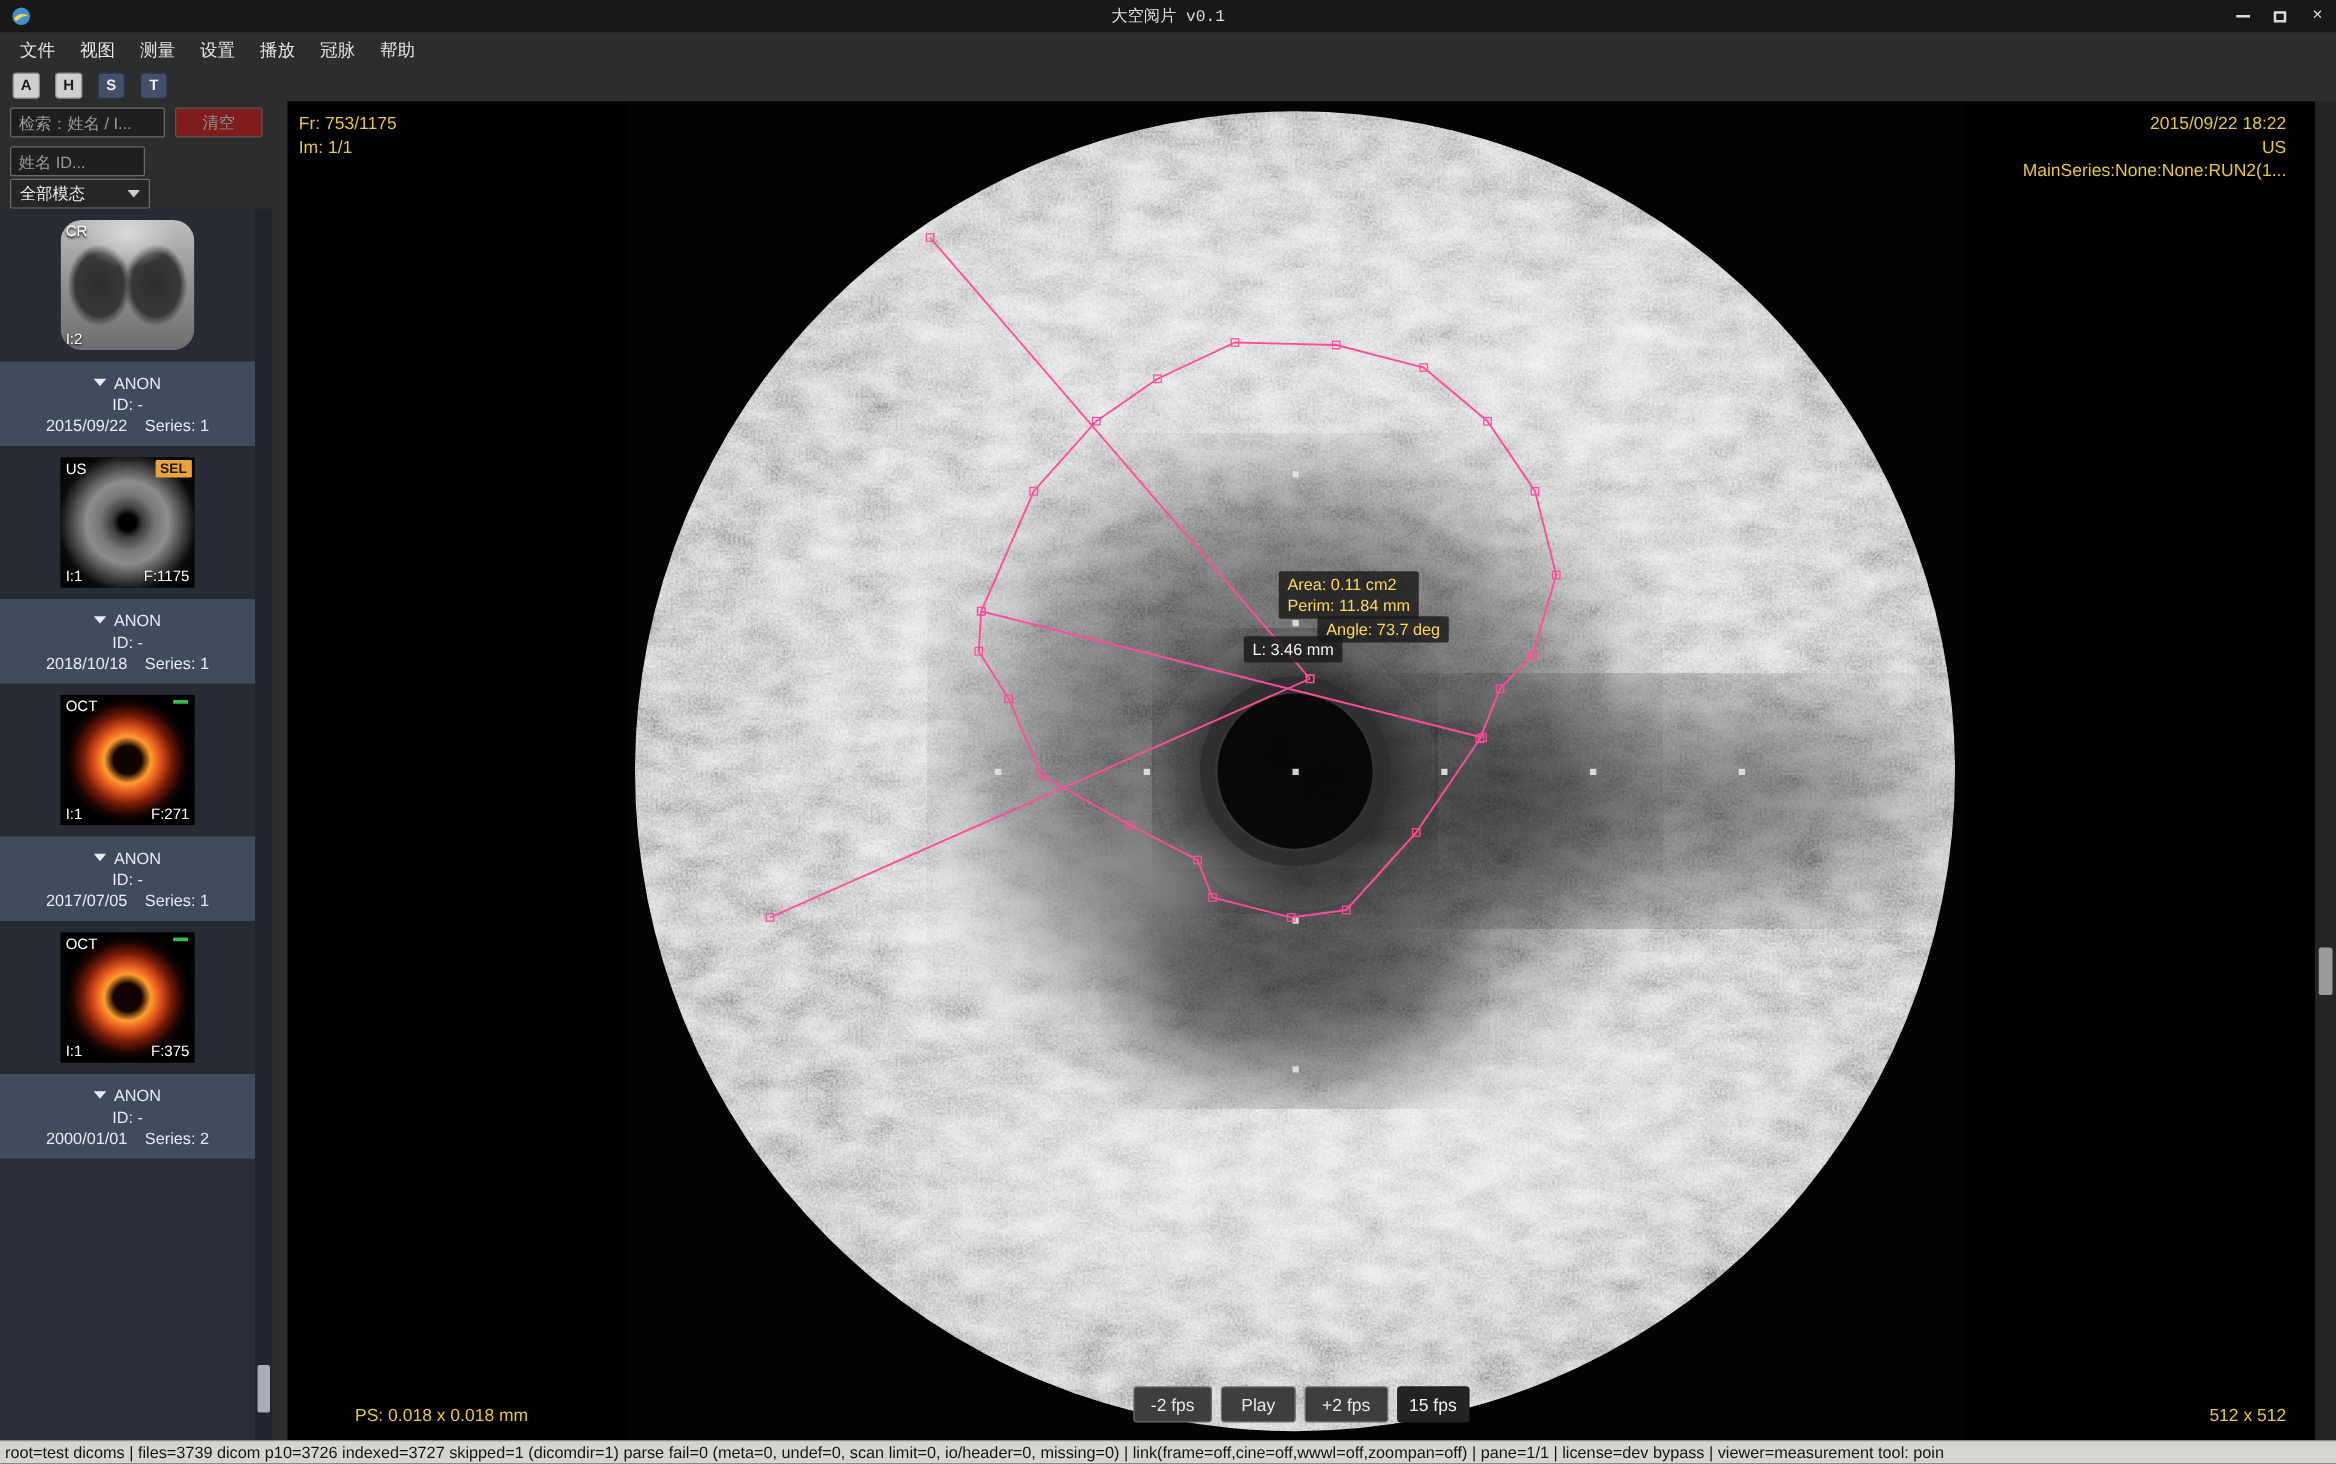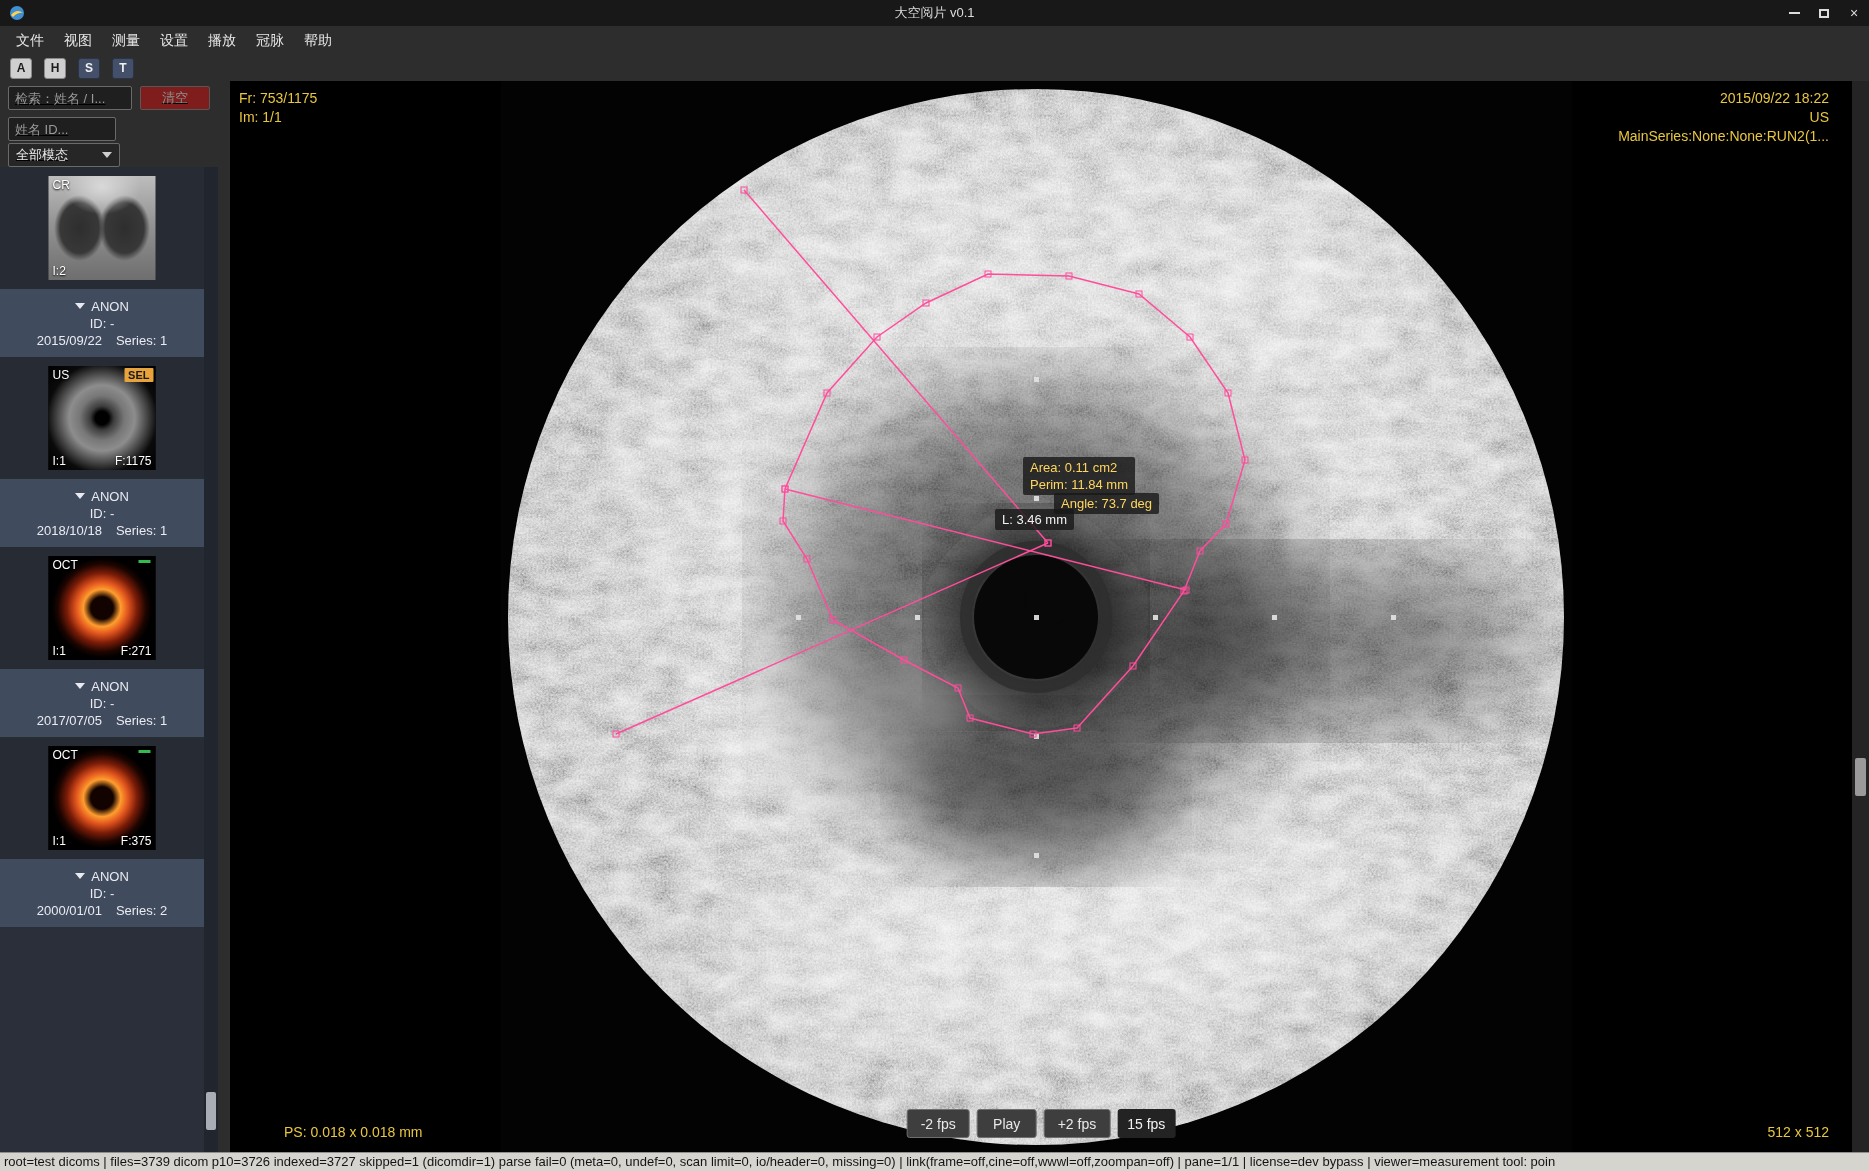--- a/index.html
+++ b/index.html
@@ -4,61 +4,61 @@
 <style>
   html,body{margin:0;padding:0;}
   body{
     width:1869px;height:1171px;position:relative;overflow:hidden;
     background:#2d2d2d;font-family:"Liberation Sans",sans-serif;
     -webkit-font-smoothing:antialiased;
   }
   .abs{position:absolute;}
 
   
-  .titlebar{left:0;top:0;width:1869px;height:26px;background:#181818;display:flex;align-items:center;}
+  .titlebar{left:0;top:0;width:1869px;height:26px;background:#181818;display:flex;align-items:center;font-family:Liberation Mono, monospace;}
   .app-icon{margin-left:8px;width:18px;height:18px;flex:0 0 auto;}
   .title-text{position:absolute;left:0;right:0;text-align:center;color:#dcdcdc;font-size:13px;}
   .win-controls{margin-left:auto;display:flex;align-items:center;height:100%;}
   .win-btn{width:30px;height:100%;display:flex;align-items:center;justify-content:center;color:#dcdcdc;font-size:14px;cursor:default;}
   .ic-min{width:11px;height:2px;background:#dcdcdc;}
   .ic-max{width:10px;height:9px;border:2px solid #dcdcdc;box-sizing:border-box;}
 
   
   .menubar{left:0;top:26px;width:1869px;height:29px;background:#2d2d2d;display:flex;align-items:center;padding-left:6px;box-sizing:border-box;}
   .menu-item{color:#e6e6e6;font-size:14px;padding:0 10px;line-height:29px;}
 
   
   .toolbar{left:0;top:55px;width:1869px;height:26px;background:#2d2d2d;display:flex;align-items:center;gap:12px;padding-left:10px;box-sizing:border-box;}
   .tb-btn{width:20px;height:19px;border-radius:3px;font-size:12px;font-weight:bold;display:flex;align-items:center;justify-content:center;}
   .tb-light{background:#cfcfcf;color:#1c1c1c;border:1px solid #8a8a8a;}
   .tb-dark{background:#44506a;color:#f0f0f0;border:1px solid #2c3547;}
 
   
   .sidebar{left:0;top:81px;width:218px;height:1071px;background:#2d2d2d;overflow:hidden;}
-  .search-row{position:absolute;left:8px;right:8px;display:flex;gap:8px;text-decoration:underline;}
+  .search-row{position:absolute;left:8px;right:8px;display:flex;gap:8px;}
   .row1{top:5px;} .row2{top:36px;} .row3{top:62px;flex-direction:column;}
   .s-input{background:#1f1f1f;border:1px solid #6a6a6a;color:#e8e8e8;font-size:13px;height:24px;padding:0 6px;box-sizing:border-box;border-radius:2px;}
   .s-input::placeholder{color:#9a9a9a;}
   .inp-search{width:124px;} .inp-name{width:108px;}
   .btn-clear{width:70px;height:24px;background:#7f1d1d;border:1px solid #585858;color:#8f8f8f;font-size:13px;border-radius:2px;}
   .sel-modality{width:112px;height:24px;background:#262626;border:1px solid #6a6a6a;border-radius:2px;color:#ececec;font-size:13px;display:flex;align-items:center;padding:0 7px;box-sizing:border-box;justify-content:space-between;}
   .caret{width:0;height:0;border-left:5px solid transparent;border-right:5px solid transparent;border-top:6px solid #cfcfcf;}
   .btn-filter{width:80px;height:24px;background:#353535;border:1px solid #6a6a6a;border-radius:2px;color:#ececec;font-size:13px;display:flex;align-items:center;justify-content:center;gap:5px;}
 
   .series-list{position:absolute;left:0;top:86px;width:204px;bottom:0;background:#2a2f39;overflow:hidden;}
   .thumb-cell{position:relative;height:122px;background:#262b34;}
   .thumb-img{position:absolute;left:50%;top:9px;transform:translateX(-50%);width:107px;height:104px;overflow:hidden;}
   .t-label{position:absolute;font-size:12px;color:#ffffff;text-shadow:0 1px 2px #000;}
   .tl{left:4px;top:2px;} .bl{left:4px;bottom:2px;} .br{right:4px;bottom:2px;}
   .sel-badge{position:absolute;right:2px;top:2px;background:#e8a33d;color:#191919;font-size:11px;font-weight:bold;padding:1px 4px;border-radius:1px;}
   .img-cr{background:
     radial-gradient(60% 45% at 50% 10%, #d9d9d9 0%, rgba(0,0,0,0) 60%),
     radial-gradient(33% 44% at 29% 50%, #2e2e2e 0%, #383838 55%, rgba(0,0,0,0) 72%),
     radial-gradient(33% 44% at 71% 50%, #2e2e2e 0%, #383838 55%, rgba(0,0,0,0) 72%),
-    linear-gradient(180deg,#bdbdbd 0%,#949494 45%,#6e6e6e 100%);}
+    linear-gradient(180deg,#bdbdbd 0%,#949494 45%,#6e6e6e 100%); border-radius: 17px;}
   .img-us{background:#000 radial-gradient(circle at 50% 50%, #000 0 9%, #3d3d3d 16%, #777777 30%, #8d8d8d 44%, #474747 60%, #0a0a0a 74%, #000 100%);}
   .img-oct{background:#000 radial-gradient(circle at 50% 50%, #120300 0 15%, #ff9d2e 25%, #e0541e 35%, #7a1c08 47%, #1d0501 59%, #000 67%);}
   .img-ct{background:#000;}
   .scale-marker{position:absolute;right:5px;top:4px;width:12px;height:3px;background:#3ddc5a;opacity:.85;}
 
   .group-cell{height:68px;background:#414b5e;color:#e9ebf1;font-size:13px;display:flex;flex-direction:column;justify-content:center;align-items:center;gap:1px;}
   .group-line1{display:flex;align-items:center;gap:6px;line-height:17px;}
   .tri-down{width:0;height:0;border-left:5px solid transparent;border-right:5px solid transparent;border-top:6px solid #e9ebf1;}
   .group-line3{display:flex;gap:14px;line-height:17px;}
 

